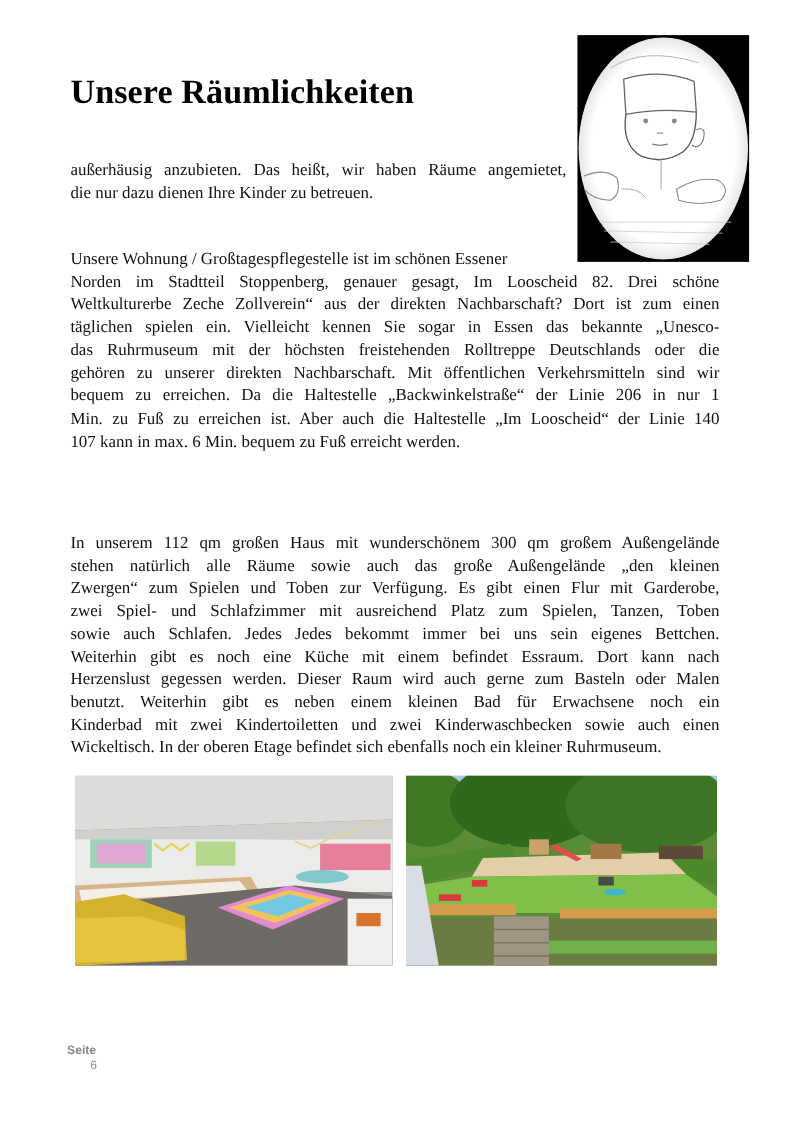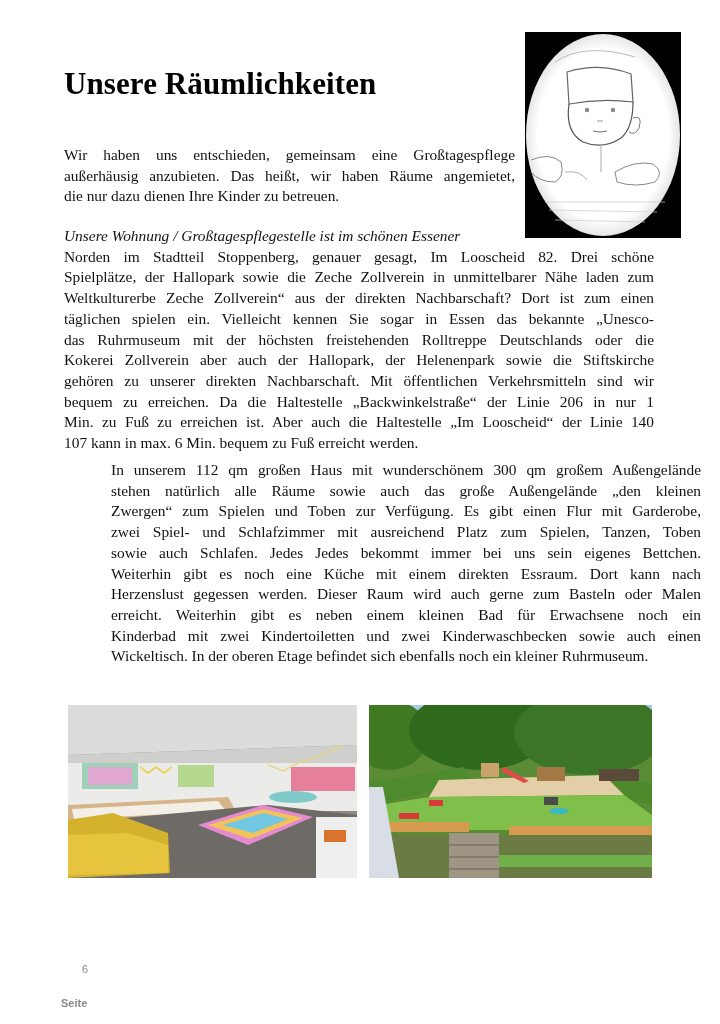--- a/index.html
+++ b/index.html
@@ -14,30 +14,30 @@
   .portrait { position: absolute; left: 525px; top: 32px; width: 156px; height: 206px;
               background: #000; overflow: hidden; }
   .portrait svg { width: 100%; height: 100%; display: block; }
 
   .para { position: absolute; margin: 0; font-size: 15.4px; line-height: 20.7px;
           text-align: justify; color: #111; }
   .para .line { display: block; text-align: justify; text-align-last: justify; white-space: nowrap; }
   .para .line.last { text-align-last: left; }
   .p1 { left: 64px; top: 145px; width: 451px; }
   .p2 { left: 64px; top: 226px; width: 590px; }
-  .p2 .line.short { width: 451px; font-style: italic; }
-  .p3 { left: 64px; top: 460px; width: 590px; margin-left: 47px; }
+  .p2 .line.short { width: 451px; }
+  .p3 { left: 64px; top: 484px; width: 590px; }
 
   .photo { position: absolute; top: 705px; height: 173px; overflow: hidden; }
   .photo svg { width: 100%; height: 100%; display: block; }
   .photo-room { left: 68px; width: 289px; }
   .photo-garden { left: 369px; width: 283px; }
 
   .footer-label { position: absolute; left: 61px; top: 949px; font-family: "Liberation Sans", sans-serif;
-                  font-size: 11px; font-weight: bold; color: #8a8a8a; margin-top: 48px; }
+                  font-size: 11px; font-weight: bold; color: #8a8a8a; }
   .footer-page { position: absolute; left: 82px; top: 963px; font-family: "Liberation Sans", sans-serif;
                  font-size: 11px; color: #8a8a8a; }
 </style>
 </head>
 <body>
 
 <div class="page">
 
   <h1 class="title">Unsere Räumlichkeiten</h1>
 
@@ -64,48 +64,45 @@
 
       <path d="M76 112 L76 140" stroke="#aaa" stroke-width="1"></path>
       <path d="M6 128 Q25 120 36 130 Q40 145 30 150 Q14 150 6 140" fill="none" stroke="#888" stroke-width="1"></path>
       <path d="M90 140 Q110 128 128 132 Q140 140 130 150 Q110 156 92 150 Z" fill="none" stroke="#888" stroke-width="1"></path>
       <path d="M40 140 Q55 138 62 148" fill="none" stroke="#999" stroke-width="0.8"></path>
       <path d="M20 170 L140 170 M24 178 L132 180 M30 188 L120 190" stroke="#ccc" stroke-width="0.7"></path>
     </svg>
   </div>
 
   <p class="para p1">
-    <span class="line">Wir haben uns entschieden, gemeinsam eine Großtagespflege</span>
     <span class="line">außerhäusig anzubieten. Das heißt, wir haben Räume angemietet,</span>
     <span class="line last">die nur dazu dienen Ihre Kinder zu betreuen.</span>
   </p>
 
   <p class="para p2">
     <span class="line short last">Unsere Wohnung / Großtagespflegestelle ist im schönen Essener</span>
     <span class="line">Norden im Stadtteil Stoppenberg, genauer gesagt, Im Looscheid 82. Drei schöne</span>
-    <span class="line">Spielplätze, der Hallopark sowie die Zeche Zollverein in unmittelbarer Nähe laden zum</span>
     <span class="line">Weltkulturerbe Zeche Zollverein“ aus der direkten Nachbarschaft? Dort ist zum einen</span>
     <span class="line">täglichen spielen ein. Vielleicht kennen Sie sogar in Essen das bekannte „Unesco-</span>
     <span class="line">das Ruhrmuseum mit der höchsten freistehenden Rolltreppe Deutschlands oder die</span>
-    <span class="line">Kokerei Zollverein aber auch der Hallopark, der Helenenpark sowie die Stiftskirche</span>
     <span class="line">gehören zu unserer direkten Nachbarschaft. Mit öffentlichen Verkehrsmitteln sind wir</span>
     <span class="line">bequem zu erreichen. Da die Haltestelle „Backwinkelstraße“ der Linie 206 in nur 1</span>
     <span class="line">Min. zu Fuß zu erreichen ist. Aber auch die Haltestelle „Im Looscheid“ der Linie 140</span>
     <span class="line last">107 kann in max. 6 Min. bequem zu Fuß erreicht werden.</span>
   </p>
 
   <p class="para p3">
     <span class="line">In unserem 112 qm großen Haus mit wunderschönem 300 qm großem Außengelände</span>
     <span class="line">stehen natürlich alle Räume sowie auch das große Außengelände „den kleinen</span>
     <span class="line">Zwergen“ zum Spielen und Toben zur Verfügung. Es gibt einen Flur mit Garderobe,</span>
     <span class="line">zwei Spiel- und Schlafzimmer mit ausreichend Platz zum Spielen, Tanzen, Toben</span>
     <span class="line">sowie auch Schlafen. Jedes Jedes bekommt immer bei uns sein eigenes Bettchen.</span>
-    <span class="line">Weiterhin gibt es noch eine Küche mit einem direkten Essraum. Dort kann nach</span>
+    <span class="line">Weiterhin gibt es noch eine Küche mit einem befindet Essraum. Dort kann nach</span>
     <span class="line">Herzenslust gegessen werden. Dieser Raum wird auch gerne zum Basteln oder Malen</span>
-    <span class="line">erreicht. Weiterhin gibt es neben einem kleinen Bad für Erwachsene noch ein</span>
+    <span class="line">benutzt. Weiterhin gibt es neben einem kleinen Bad für Erwachsene noch ein</span>
     <span class="line">Kinderbad mit zwei Kindertoiletten und zwei Kinderwaschbecken sowie auch einen</span>
     <span class="line last">Wickeltisch. In der oberen Etage befindet sich ebenfalls noch ein kleiner Ruhrmuseum.</span>
   </p>
 
   <div class="photo photo-room">
     <svg viewBox="0 0 289 173" preserveAspectRatio="none">
       <rect x="0" y="0" width="289" height="173" fill="#8c8a86"></rect>
 
       <polygon points="0,0 289,0 289,40 0,50" fill="#dcdcda"></polygon>
       <polygon points="0,50 289,40 289,60 200,58 0,62" fill="#cfcfcd"></polygon>

